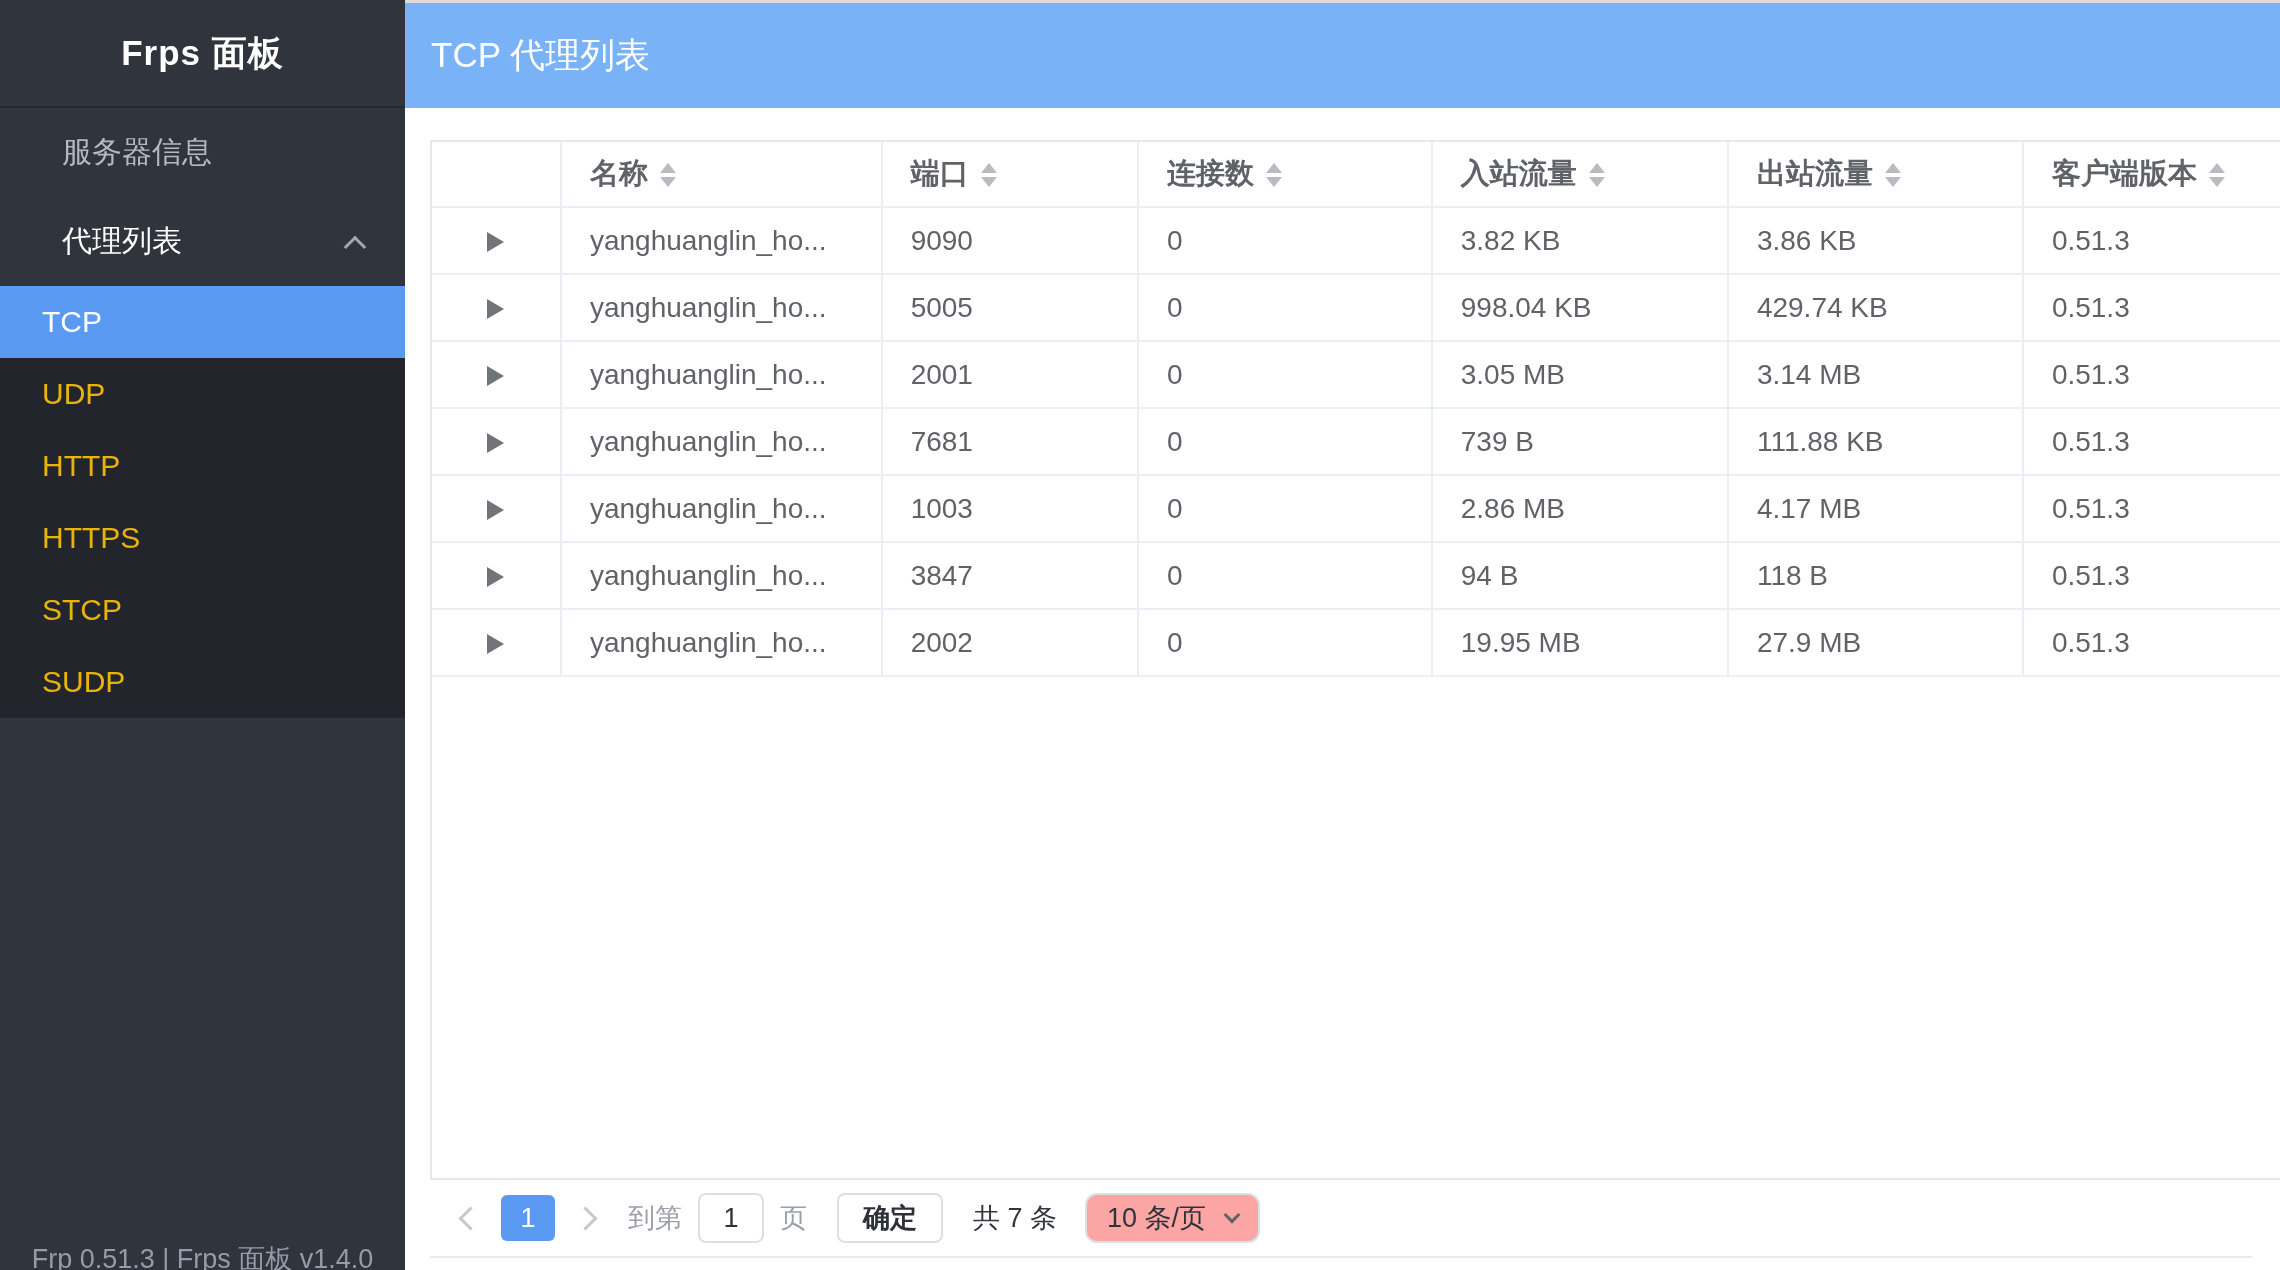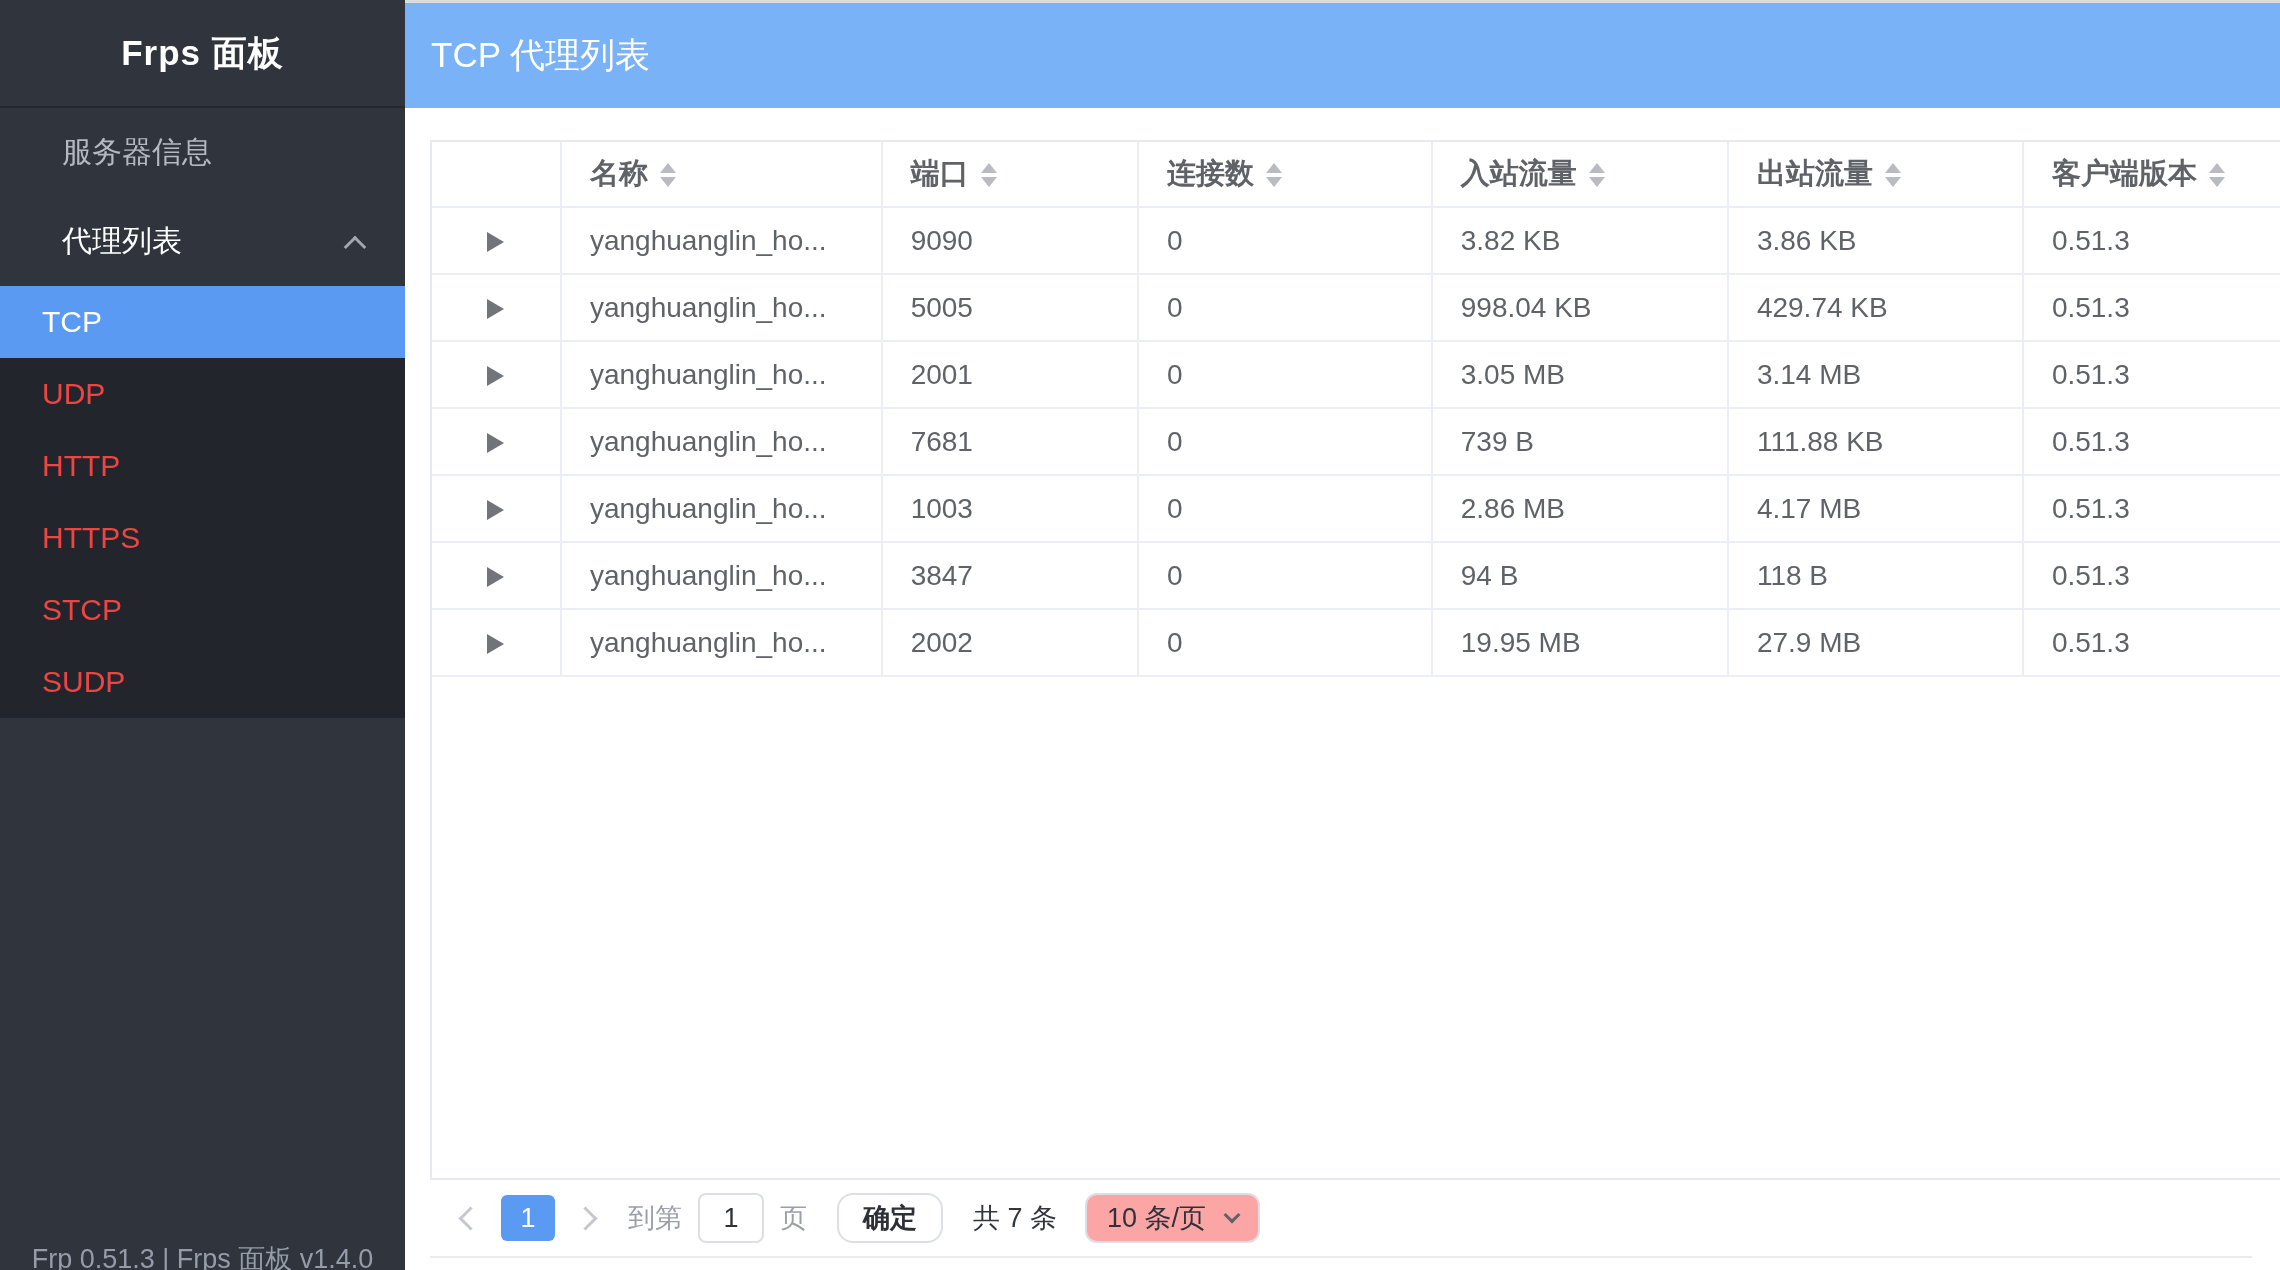--- a/index.html
+++ b/index.html
@@ -24,21 +24,21 @@
   #sidebar{position:absolute;left:0;top:0;width:405px;height:1270px;background:var(--sidebar);overflow:hidden;}
   .sb-title{height:108px;display:flex;align-items:center;justify-content:center;color:#ffffff;
     font-size:35px;font-weight:600;letter-spacing:1px;border-bottom:2px solid rgba(0,0,0,.22);}
   .sb-menu{}
   .sb-item{height:89px;display:flex;align-items:center;justify-content:space-between;
     padding:0 42px;color:#b4b9c1;font-size:30px;cursor:pointer;margin-left:20px;}
   .sb-item.is-open{color:#ffffff;}
   .chev-up{width:16px;height:16px;border-left:3px solid #a2a7af;border-top:3px solid #a2a7af;
     transform:rotate(45deg);margin-top:10px;}
   .sb-sub{background:var(--submenu);}
-  .sb-sub-item{height:72px;display:flex;align-items:center;padding:0 42px;color:#ef4444;
+  .sb-sub-item{height:72px;display:flex;align-items:center;padding:0 42px;color:#eab308;
     font-size:30px;cursor:pointer;}
   .sb-sub-item.is-active{background:var(--accent);color:#ffffff;}
   .sb-footer{position:absolute;top:1242px;left:0;width:100%;text-align:center;
     color:#959ca8;font-size:27px;line-height:34px;white-space:nowrap;}
 
   
   #main{position:absolute;left:405px;top:0;right:0;height:1270px;background:#fff;}
   .top-strip{height:3px;background:#d9dbdf;}
   .appbar{height:105px;background:var(--appbar);display:flex;align-items:center;
     padding-left:26px;color:#ffffff;font-size:35px;}
@@ -75,21 +75,21 @@
     cursor:pointer;}
   .pg-prev{transform:rotate(45deg);margin-right:22px;}
   .pg-next{transform:rotate(-135deg);margin-left:22px;margin-right:34px;}
   .pg-page{width:54px;height:46px;border-radius:6px;background:var(--accent);color:#fff;
     display:flex;align-items:center;justify-content:center;font-size:27px;cursor:pointer;}
   .pg-label{color:#9a9fa8;}
   .pg-input{width:66px;height:50px;margin:0 16px;border:2px solid #dcdfe6;border-radius:8px;
     text-align:center;font-size:27px;color:#303133;outline:none;
     font-family:"Liberation Sans","DejaVu Sans",sans-serif;}
   .pg-confirm{height:50px;padding:0 24px;margin-left:30px;background:#fff;
-    border:2px solid #dcdfe6;border-radius:16px;color:#2d3036;font-size:27px;font-weight:600;
+    border:2px solid #dcdfe6;border-radius:8px;color:#2d3036;font-size:27px;font-weight:600;
     cursor:pointer;font-family:"Liberation Sans","DejaVu Sans",sans-serif;}
   .pg-total{margin-left:30px;color:#33373d;}
   .pg-size{height:50px;margin-left:28px;padding:0 20px;border:2px solid #dcdfe6;border-radius:12px;
     display:flex;align-items:center;gap:20px;color:#2f3339;cursor:pointer;background:#fca5a5;}
   .chev-down{width:12px;height:12px;border-right:3px solid #5f6368;border-bottom:3px solid #5f6368;
     transform:rotate(45deg);margin-top:-6px;}
 </style>
 </head>
 <body>
 

